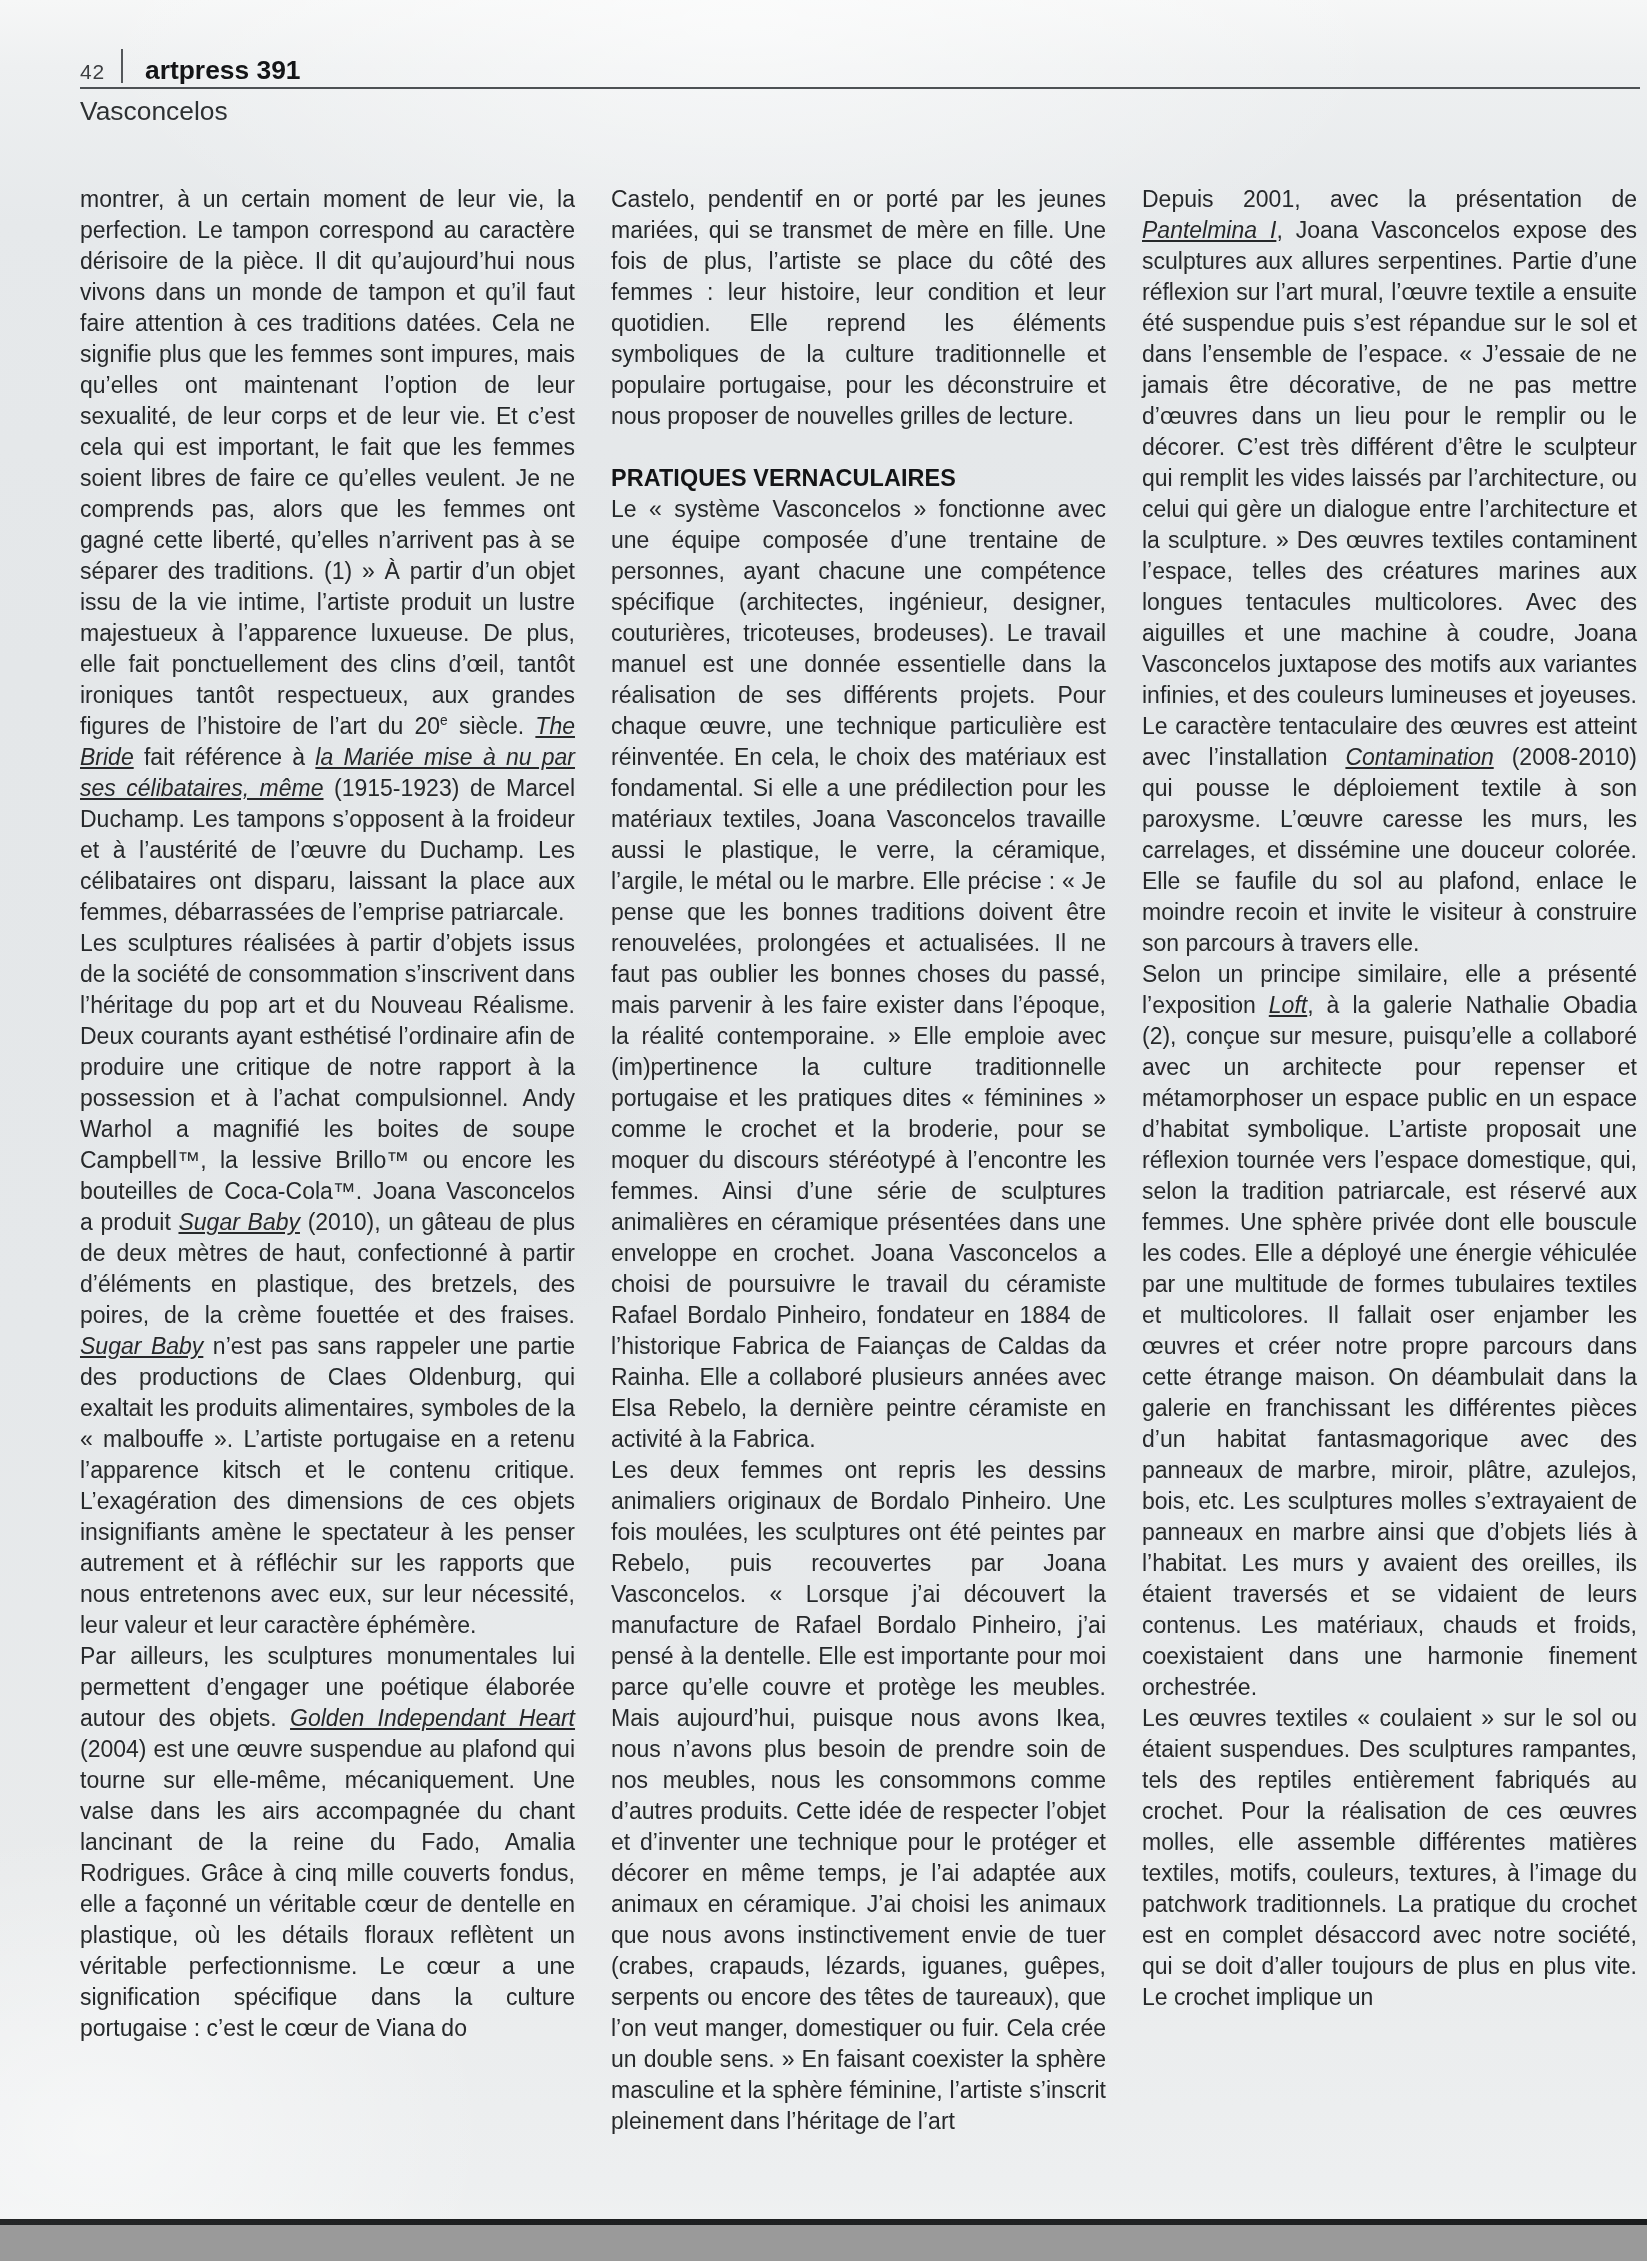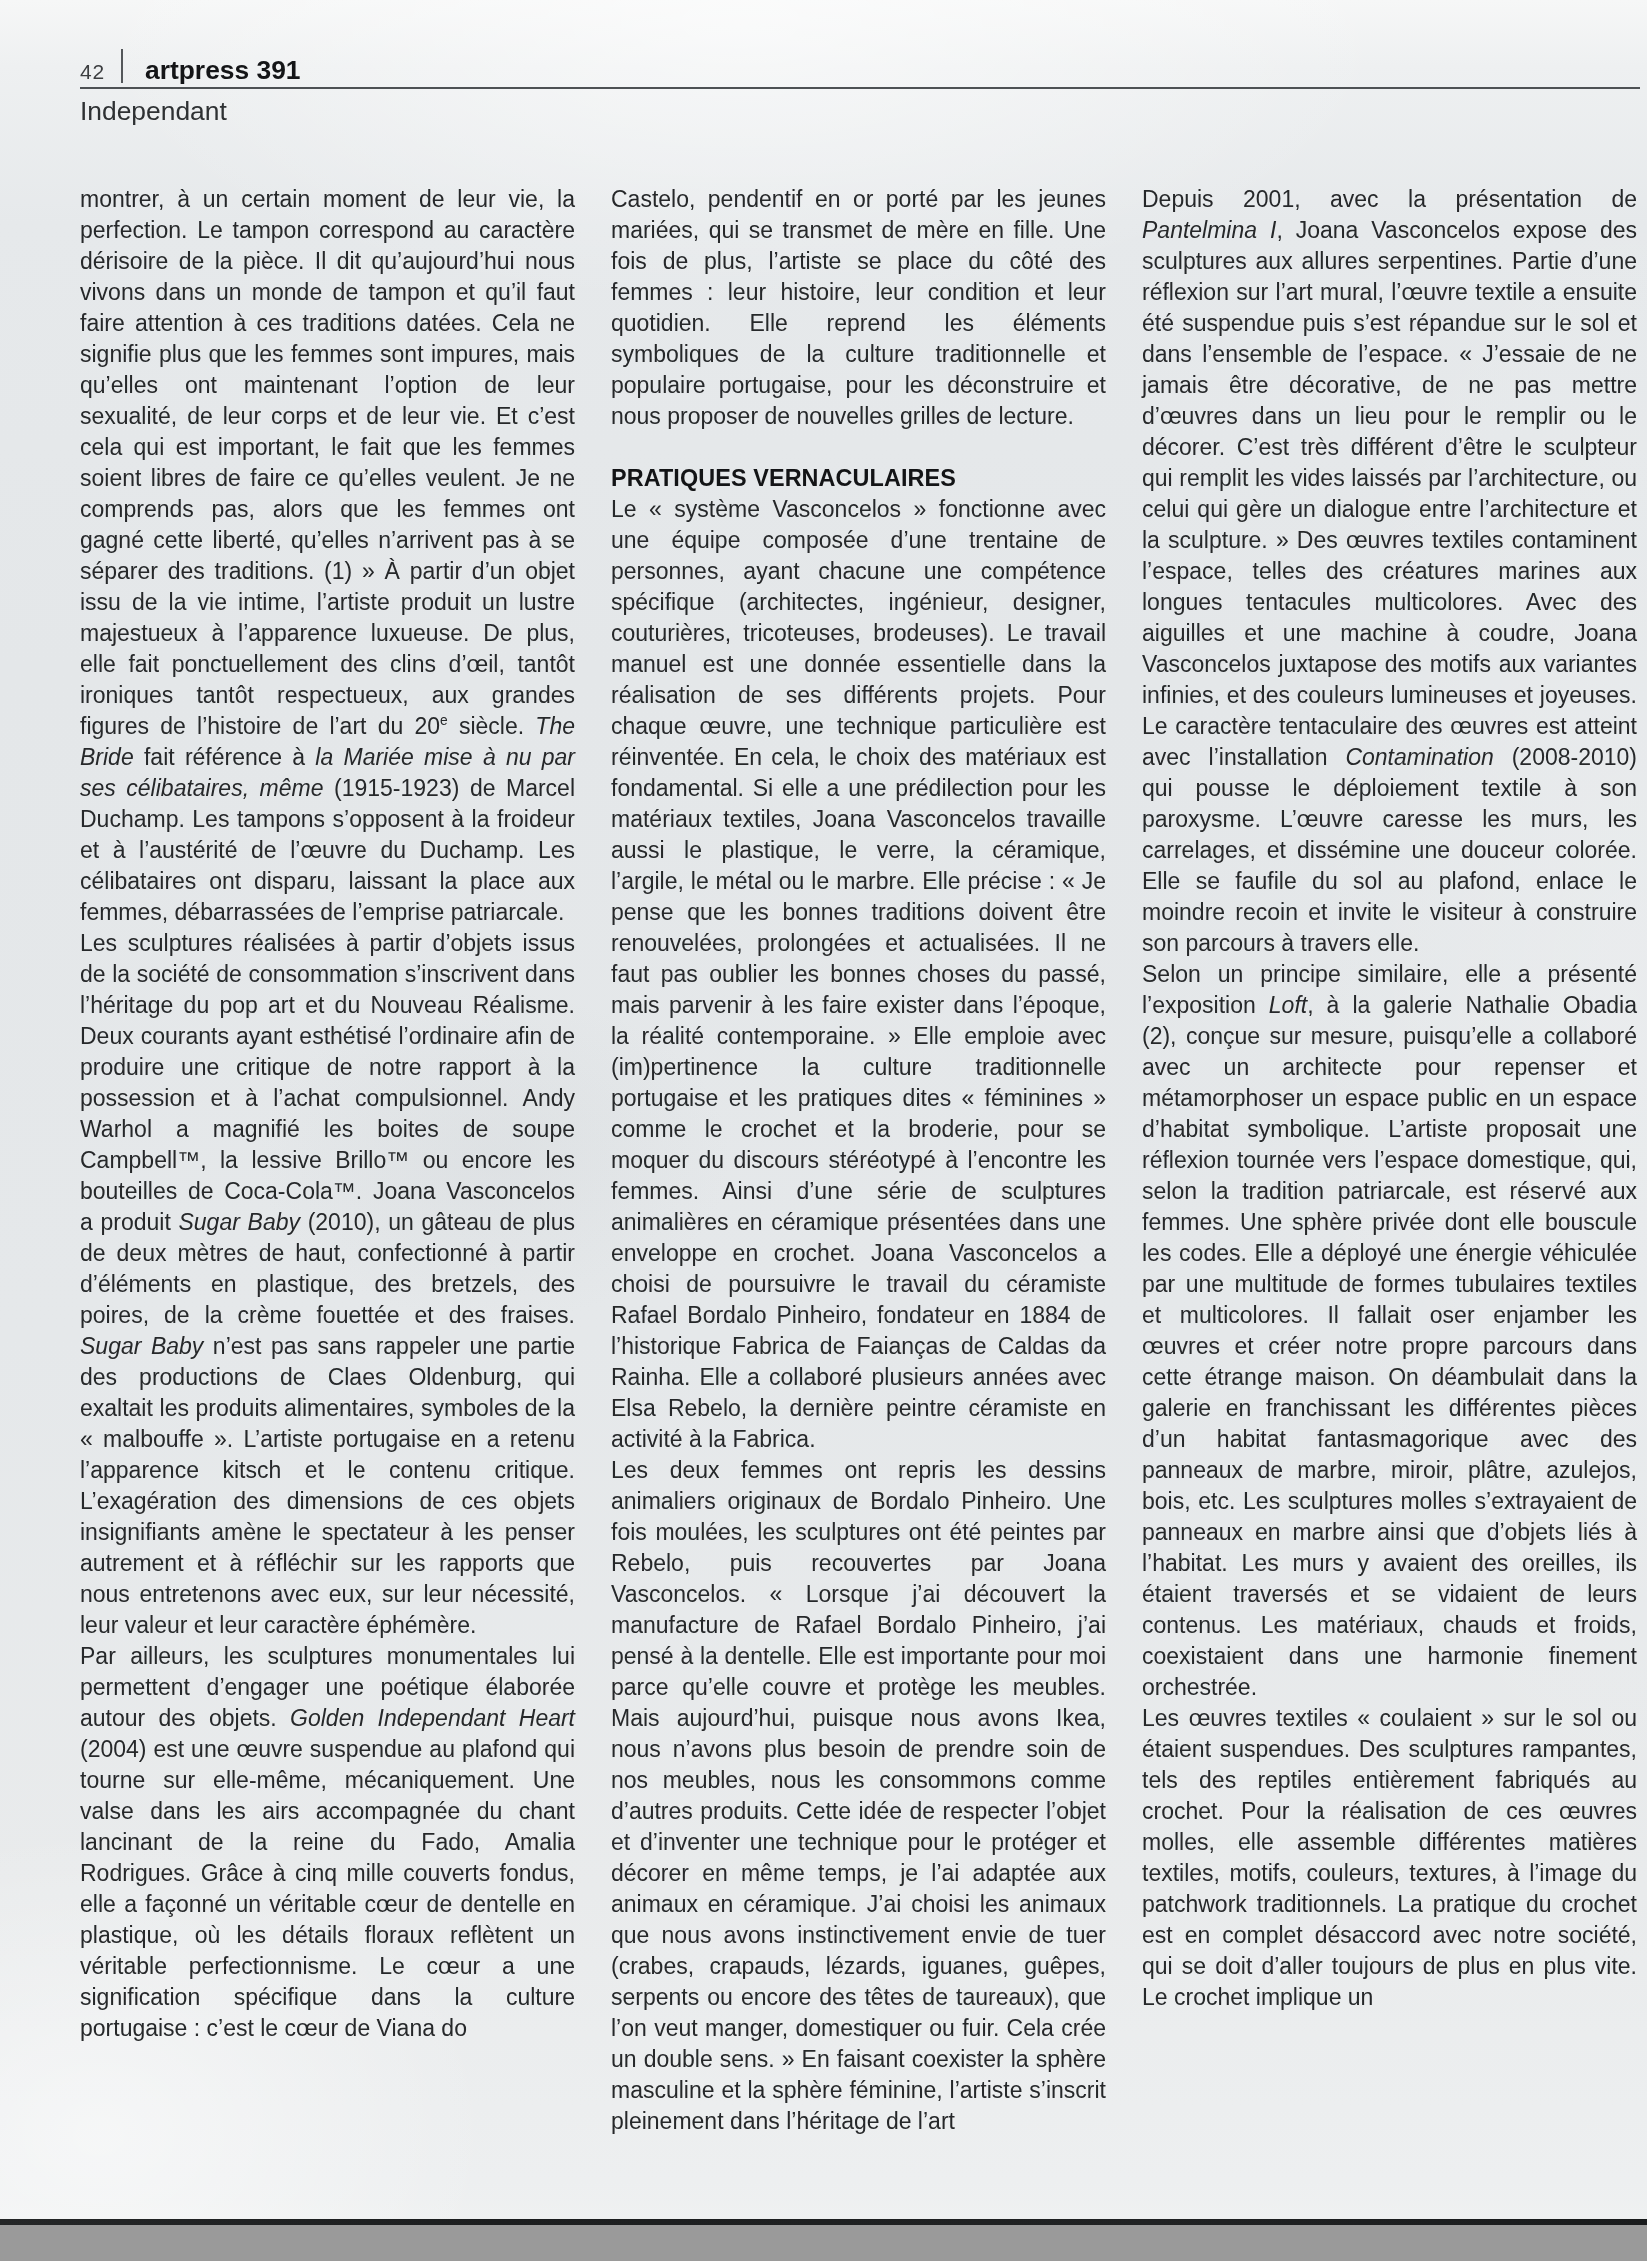--- a/index.html
+++ b/index.html
@@ -63,40 +63,40 @@
   }
   .para { margin: 0; }
   .heading {
     font-weight: bold;
     font-size: 23.4px;
     letter-spacing: 0.1px;
     color: #131416;
     margin-top: 31px;
     text-align: left;
   }
-  .it { font-style: italic; }
+  .it { font-style: italic; text-decoration: underline; }
   sup.sp { font-size: 0.6em; line-height: 0; vertical-align: super; }
 
   .bottom-edge {
     position: absolute; left: 0; bottom: 0;
     width: 100%; height: 6.1px;
     background: linear-gradient(90deg, #242627 0%, #1c1e1f 30%, #202223 70%, #191b1c 100%);
   }
 </style>
 </head>
 <body>
 
 <div class="page">
 
   <div class="header">
     <span class="h-num">42</span>
     <span class="h-bar"></span>
     <span class="h-title">artpress 391</span>
     <span class="h-rule"></span>
-    <span class="h-section">Independant</span>
+    <span class="h-section">Vasconcelos</span>
   </div>
 
   <div class="columns">
     <div class="col">
         <p class="para"><span>montrer, à un certain moment de leur vie, la perfection. Le tampon correspond au caractère dérisoire de la pièce. Il dit qu’aujourd’hui nous vivons dans un monde de tampon et qu’il faut faire attention à ces traditions datées. Cela ne signifie plus que les femmes sont impures, mais qu’elles ont maintenant l’option de leur sexualité, de leur corps et de leur vie. Et c’est cela qui est important, le fait que les femmes soient libres de faire ce qu’elles veulent. Je ne comprends pas, alors que les femmes ont gagné cette liberté, qu’elles n’arrivent pas à se séparer des traditions. (1) » À partir d’un objet issu de la vie intime, l’artiste produit un lustre majestueux à l’apparence luxueuse. De plus, elle fait ponctuellement des clins d’œil, tantôt ironiques tantôt respectueux, aux grandes figures de l’histoire de l’art du 20</span><sup class="sp">e</sup><span> siècle. </span><span class="it">The Bride</span><span> fait référence à </span><span class="it">la Mariée mise à nu par ses célibataires, même</span><span> (1915-1923) de Marcel Duchamp. Les tampons s’opposent à la froideur et à l’austérité de l’œuvre du Duchamp. Les célibataires ont disparu, laissant la place aux femmes, débarrassées de l’emprise patriarcale.</span></p>
         <p class="para"><span>Les sculptures réalisées à partir d’objets issus de la société de consommation s’inscrivent dans l’héritage du pop art et du Nouveau Réalisme. Deux courants ayant esthétisé l’ordinaire afin de produire une critique de notre rapport à la possession et à l’achat compulsionnel. Andy Warhol a magnifié les boites de soupe Campbell™, la lessive Brillo™ ou encore les bouteilles de Coca-Cola™. Joana Vasconcelos a produit </span><span class="it">Sugar Baby</span><span> (2010), un gâteau de plus de deux mètres de haut, confectionné à partir d’éléments en plastique, des bretzels, des poires, de la crème fouettée et des fraises. </span><span class="it">Sugar Baby</span><span> n’est pas sans rappeler une partie des productions de Claes Oldenburg, qui exaltait les produits alimentaires, symboles de la « malbouffe ». L’artiste portugaise en a retenu l’apparence kitsch et le contenu critique. L’exagération des dimensions de ces objets insignifiants amène le spectateur à les penser autrement et à réfléchir sur les rapports que nous entretenons avec eux, sur leur nécessité, leur valeur et leur caractère éphémère.</span></p>
         <p class="para"><span>Par ailleurs, les sculptures monumentales lui permettent d’engager une poétique élaborée autour des objets. </span><span class="it">Golden Independant Heart</span><span> (2004) est une œuvre suspendue au plafond qui tourne sur elle-même, mécaniquement. Une valse dans les airs accompagnée du chant lancinant de la reine du Fado, Amalia Rodrigues. Grâce à cinq mille couverts fondus, elle a façonné un véritable cœur de dentelle en plastique, où les détails floraux reflètent un véritable perfectionnisme. Le cœur a une signification spécifique dans la culture portugaise : c’est le cœur de Viana do</span></p>
       </div>
     <div class="col">
         <p class="para"><span>Castelo, pendentif en or porté par les jeunes mariées, qui se transmet de mère en fille. Une fois de plus, l’artiste se place du côté des femmes : leur histoire, leur condition et leur quotidien. Elle reprend les éléments symboliques de la culture traditionnelle et populaire portugaise, pour les déconstruire et nous proposer de nouvelles grilles de lecture.</span></p>

